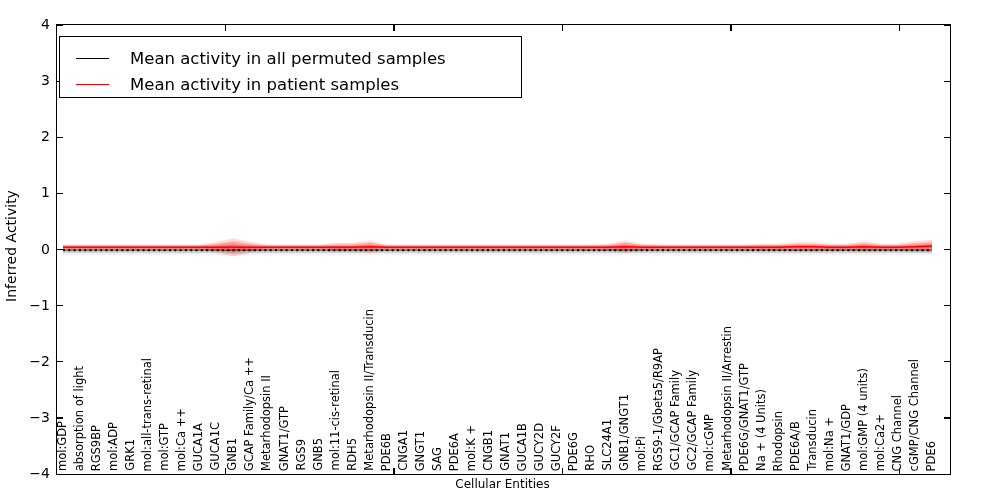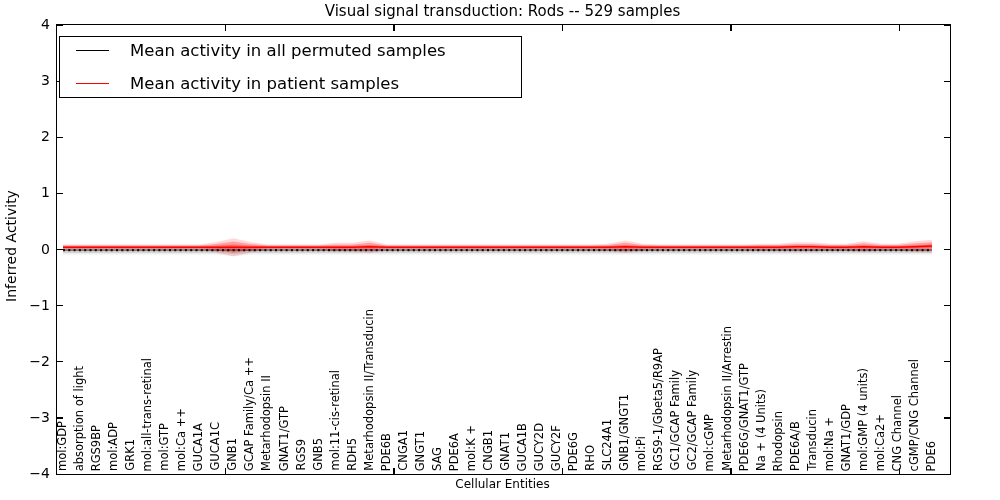--- a/index.html
+++ b/index.html
@@ -29,31 +29,30 @@
     position:absolute;width:40px;text-align:right;font-size:14px;line-height:14px;
   }
   .tick{position:absolute;background:#000;}
   .xcat-label{
     position:absolute;writing-mode:vertical-rl;transform:rotate(180deg);
     font-size:11.5px;line-height:13px;white-space:nowrap;color:#000;
   }
   .legend{
     position:absolute;left:2px;top:11px;width:463px;height:62px;
     border:1.2px solid #000;background:#fff;box-sizing:border-box;
-    display:flex;flex-direction:column;justify-content:center;gap:8px;z-index:5;
+    display:flex;flex-direction:column;justify-content:flex-end;gap:1px;z-index:5;
   }
   .legend-row{display:flex;align-items:center;height:25px;}
   .legend-line{width:33px;height:0;border-top:1.6px solid #000;margin-left:16px;flex:none;}
   .legend-label{margin-left:21px;font-size:16.5px;white-space:nowrap;}
 </style>
 </head>
 <body>
 
 <div class="figure">
-  <div class="title">Visual signal transduction: Rods -- 529 samples</div>
   <div class="ylabel">Inferred Activity</div>
 
   <div class="plot">
     <svg id="chart-svg" width="893" height="449" viewBox="0 0 893 449">
         <path d="M6.0 220.6L23.0 220.6L40.1 220.6L57.1 220.6L74.2 220.6L91.2 220.6L108.2 220.6L125.3 220.6L142.3 220.6L159.4 220.6L176.4 218.8L193.4 220.6L210.5 220.6L227.5 220.6L244.5 220.6L261.6 220.6L278.6 220.6L295.7 220.6L312.7 220.6L329.7 220.6L346.8 220.6L363.8 220.6L380.9 220.6L397.9 220.6L414.9 220.6L432.0 220.6L449.0 220.6L466.1 220.6L483.1 220.6L500.1 220.6L517.2 220.6L534.2 220.6L551.3 220.6L568.3 220.6L585.3 220.6L602.4 220.6L619.4 220.6L636.5 220.6L653.5 220.6L670.5 220.6L687.6 220.6L704.6 220.6L721.6 220.6L738.7 220.6L755.7 220.6L772.8 220.6L789.8 220.6L806.8 220.6L823.9 220.6L840.9 220.6L858.0 220.6L875.0 220.6L875.0 229.6L858.0 229.6L840.9 229.6L823.9 229.6L806.8 229.6L789.8 229.6L772.8 229.6L755.7 229.6L738.7 229.6L721.6 229.6L704.6 229.6L687.6 229.6L670.5 229.6L653.5 229.6L636.5 229.6L619.4 229.6L602.4 229.6L585.3 229.6L568.3 229.6L551.3 229.6L534.2 229.6L517.2 229.6L500.1 229.6L483.1 229.6L466.1 229.6L449.0 229.6L432.0 229.6L414.9 229.6L397.9 229.6L380.9 229.6L363.8 229.6L346.8 229.6L329.7 229.6L312.7 229.6L295.7 229.6L278.6 229.6L261.6 229.6L244.5 229.6L227.5 229.6L210.5 229.6L193.4 229.6L176.4 231.3L159.4 229.6L142.3 229.6L125.3 229.6L108.2 229.6L91.2 229.6L74.2 229.6L57.1 229.6L40.1 229.6L23.0 229.6L6.0 229.6Z" fill="#9a9a9a" opacity="0.18"></path>
         <path d="M6.0 222.3L23.0 222.3L40.1 222.3L57.1 222.3L74.2 222.3L91.2 222.3L108.2 222.3L125.3 222.3L142.3 222.3L159.4 222.3L176.4 221.1L193.4 222.3L210.5 222.3L227.5 222.3L244.5 222.3L261.6 222.3L278.6 222.3L295.7 222.3L312.7 222.3L329.7 222.3L346.8 222.3L363.8 222.3L380.9 222.3L397.9 222.3L414.9 222.3L432.0 222.3L449.0 222.3L466.1 222.3L483.1 222.3L500.1 222.3L517.2 222.3L534.2 222.3L551.3 222.3L568.3 222.3L585.3 222.3L602.4 222.3L619.4 222.3L636.5 222.3L653.5 222.3L670.5 222.3L687.6 222.3L704.6 222.3L721.6 222.3L738.7 222.3L755.7 222.3L772.8 222.3L789.8 222.3L806.8 222.3L823.9 222.3L840.9 222.3L858.0 222.3L875.0 222.3L875.0 227.9L858.0 227.9L840.9 227.9L823.9 227.9L806.8 227.9L789.8 227.9L772.8 227.9L755.7 227.9L738.7 227.9L721.6 227.9L704.6 227.9L687.6 227.9L670.5 227.9L653.5 227.9L636.5 227.9L619.4 227.9L602.4 227.9L585.3 227.9L568.3 227.9L551.3 227.9L534.2 227.9L517.2 227.9L500.1 227.9L483.1 227.9L466.1 227.9L449.0 227.9L432.0 227.9L414.9 227.9L397.9 227.9L380.9 227.9L363.8 227.9L346.8 227.9L329.7 227.9L312.7 227.9L295.7 227.9L278.6 227.9L261.6 227.9L244.5 227.9L227.5 227.9L210.5 227.9L193.4 227.9L176.4 229.0L159.4 227.9L142.3 227.9L125.3 227.9L108.2 227.9L91.2 227.9L74.2 227.9L57.1 227.9L40.1 227.9L23.0 227.9L6.0 227.9Z" fill="#9a9a9a" opacity="0.3"></path>
         <path d="M6.0 219.6L23.0 219.6L40.1 219.6L57.1 219.6L74.2 219.6L91.2 219.6L108.2 219.6L125.3 219.6L142.3 219.6L159.4 216.9L176.4 213.3L193.4 216.9L210.5 219.6L227.5 219.6L244.5 219.6L261.6 219.6L278.6 217.8L295.7 217.8L312.7 215.4L329.7 219.6L346.8 219.6L363.8 219.6L380.9 219.6L397.9 219.6L414.9 219.6L432.0 219.6L449.0 219.6L466.1 219.6L483.1 219.6L500.1 219.6L517.2 219.6L534.2 219.6L551.3 218.7L568.3 215.4L585.3 218.7L602.4 219.6L619.4 219.6L636.5 219.6L653.5 219.6L670.5 219.6L687.6 219.6L704.6 218.7L721.6 218.7L738.7 217.2L755.7 217.2L772.8 218.7L789.8 218.7L806.8 216.3L823.9 218.7L840.9 218.7L858.0 216.3L875.0 214.8L875.0 227.4L858.0 227.1L840.9 225.8L823.9 225.8L806.8 227.1L789.8 225.8L772.8 225.8L755.7 226.2L738.7 226.2L721.6 225.8L704.6 225.8L687.6 224.9L670.5 224.9L653.5 224.9L636.5 224.9L619.4 224.9L602.4 224.9L585.3 225.8L568.3 228.0L551.3 225.8L534.2 224.9L517.2 224.9L500.1 224.9L483.1 224.9L466.1 224.9L449.0 224.9L432.0 224.9L414.9 224.9L397.9 224.9L380.9 224.9L363.8 224.9L346.8 224.9L329.7 224.9L312.7 228.0L295.7 226.7L278.6 226.7L261.6 224.9L244.5 224.9L227.5 224.9L210.5 224.9L193.4 227.6L176.4 231.2L159.4 227.6L142.3 224.9L125.3 224.9L108.2 224.9L91.2 224.9L74.2 224.9L57.1 224.9L40.1 224.9L23.0 224.9L6.0 224.9Z" fill="#ff1a1a" opacity="0.16"></path>
         <path d="M6.0 220.6L23.0 220.6L40.1 220.6L57.1 220.6L74.2 220.6L91.2 220.6L108.2 220.6L125.3 220.6L142.3 220.6L159.4 218.9L176.4 216.6L193.4 218.9L210.5 220.6L227.5 220.6L244.5 220.6L261.6 220.6L278.6 219.4L295.7 219.4L312.7 217.8L329.7 220.6L346.8 220.6L363.8 220.6L380.9 220.6L397.9 220.6L414.9 220.6L432.0 220.6L449.0 220.6L466.1 220.6L483.1 220.6L500.1 220.6L517.2 220.6L534.2 220.6L551.3 220.0L568.3 217.8L585.3 220.0L602.4 220.6L619.4 220.6L636.5 220.6L653.5 220.6L670.5 220.6L687.6 220.6L704.6 220.0L721.6 220.0L738.7 218.9L755.7 218.9L772.8 220.0L789.8 220.0L806.8 218.3L823.9 220.0L840.9 220.0L858.0 218.3L875.0 217.2L875.0 225.1L858.0 225.1L840.9 224.5L823.9 224.5L806.8 225.1L789.8 224.5L772.8 224.5L755.7 224.5L738.7 224.5L721.6 224.5L704.6 224.5L687.6 223.9L670.5 223.9L653.5 223.9L636.5 223.9L619.4 223.9L602.4 223.9L585.3 224.5L568.3 225.6L551.3 224.5L534.2 223.9L517.2 223.9L500.1 223.9L483.1 223.9L466.1 223.9L449.0 223.9L432.0 223.9L414.9 223.9L397.9 223.9L380.9 223.9L363.8 223.9L346.8 223.9L329.7 223.9L312.7 225.6L295.7 225.1L278.6 225.1L261.6 223.9L244.5 223.9L227.5 223.9L210.5 223.9L193.4 225.6L176.4 227.9L159.4 225.6L142.3 223.9L125.3 223.9L108.2 223.9L91.2 223.9L74.2 223.9L57.1 223.9L40.1 223.9L23.0 223.9L6.0 223.9Z" fill="#ff1a1a" opacity="0.3"></path>
         <path d="M6.0 221.5L23.0 221.5L40.1 221.5L57.1 221.5L74.2 221.5L91.2 221.5L108.2 221.5L125.3 221.5L142.3 221.5L159.4 220.7L176.4 219.7L193.4 220.7L210.5 221.5L227.5 221.5L244.5 221.5L261.6 221.5L278.6 221.0L295.7 221.0L312.7 219.9L329.7 221.5L346.8 221.5L363.8 221.5L380.9 221.5L397.9 221.5L414.9 221.5L432.0 221.5L449.0 221.5L466.1 221.5L483.1 221.5L500.1 221.5L517.2 221.5L534.2 221.5L551.3 221.2L568.3 219.9L585.3 221.2L602.4 221.5L619.4 221.5L636.5 221.5L653.5 221.5L670.5 221.5L687.6 221.5L704.6 221.2L721.6 221.2L738.7 220.4L755.7 220.4L772.8 221.2L789.8 221.2L806.8 220.2L823.9 221.2L840.9 221.2L858.0 220.2L875.0 219.4L875.0 222.9L858.0 223.2L840.9 223.3L823.9 223.3L806.8 223.2L789.8 223.3L772.8 223.3L755.7 223.0L738.7 223.0L721.6 223.3L704.6 223.3L687.6 223.0L670.5 223.0L653.5 223.0L636.5 223.0L619.4 223.0L602.4 223.0L585.3 223.3L568.3 223.5L551.3 223.3L534.2 223.0L517.2 223.0L500.1 223.0L483.1 223.0L466.1 223.0L449.0 223.0L432.0 223.0L414.9 223.0L397.9 223.0L380.9 223.0L363.8 223.0L346.8 223.0L329.7 223.0L312.7 223.5L295.7 223.5L278.6 223.5L261.6 223.0L244.5 223.0L227.5 223.0L210.5 223.0L193.4 223.8L176.4 224.8L159.4 223.8L142.3 223.0L125.3 223.0L108.2 223.0L91.2 223.0L74.2 223.0L57.1 223.0L40.1 223.0L23.0 223.0L6.0 223.0Z" fill="#ff1a1a" opacity="0.35"></path>
         <path d="M6.0 225.1L23.0 225.1L40.1 225.1L57.1 225.1L74.2 225.1L91.2 225.1L108.2 225.1L125.3 225.1L142.3 225.1L159.4 225.1L176.4 225.1L193.4 225.1L210.5 225.1L227.5 225.1L244.5 225.1L261.6 225.1L278.6 225.1L295.7 225.1L312.7 225.1L329.7 225.1L346.8 225.1L363.8 225.1L380.9 225.1L397.9 225.1L414.9 225.1L432.0 225.1L449.0 225.1L466.1 225.1L483.1 225.1L500.1 225.1L517.2 225.1L534.2 225.1L551.3 225.1L568.3 225.1L585.3 225.1L602.4 225.1L619.4 225.1L636.5 225.1L653.5 225.1L670.5 225.1L687.6 225.1L704.6 225.1L721.6 225.1L738.7 225.1L755.7 225.1L772.8 225.1L789.8 225.1L806.8 225.1L823.9 225.1L840.9 225.1L858.0 225.1L875.0 225.1" stroke="#000000" stroke-width="0.8" fill="none" opacity="0.9"></path>

